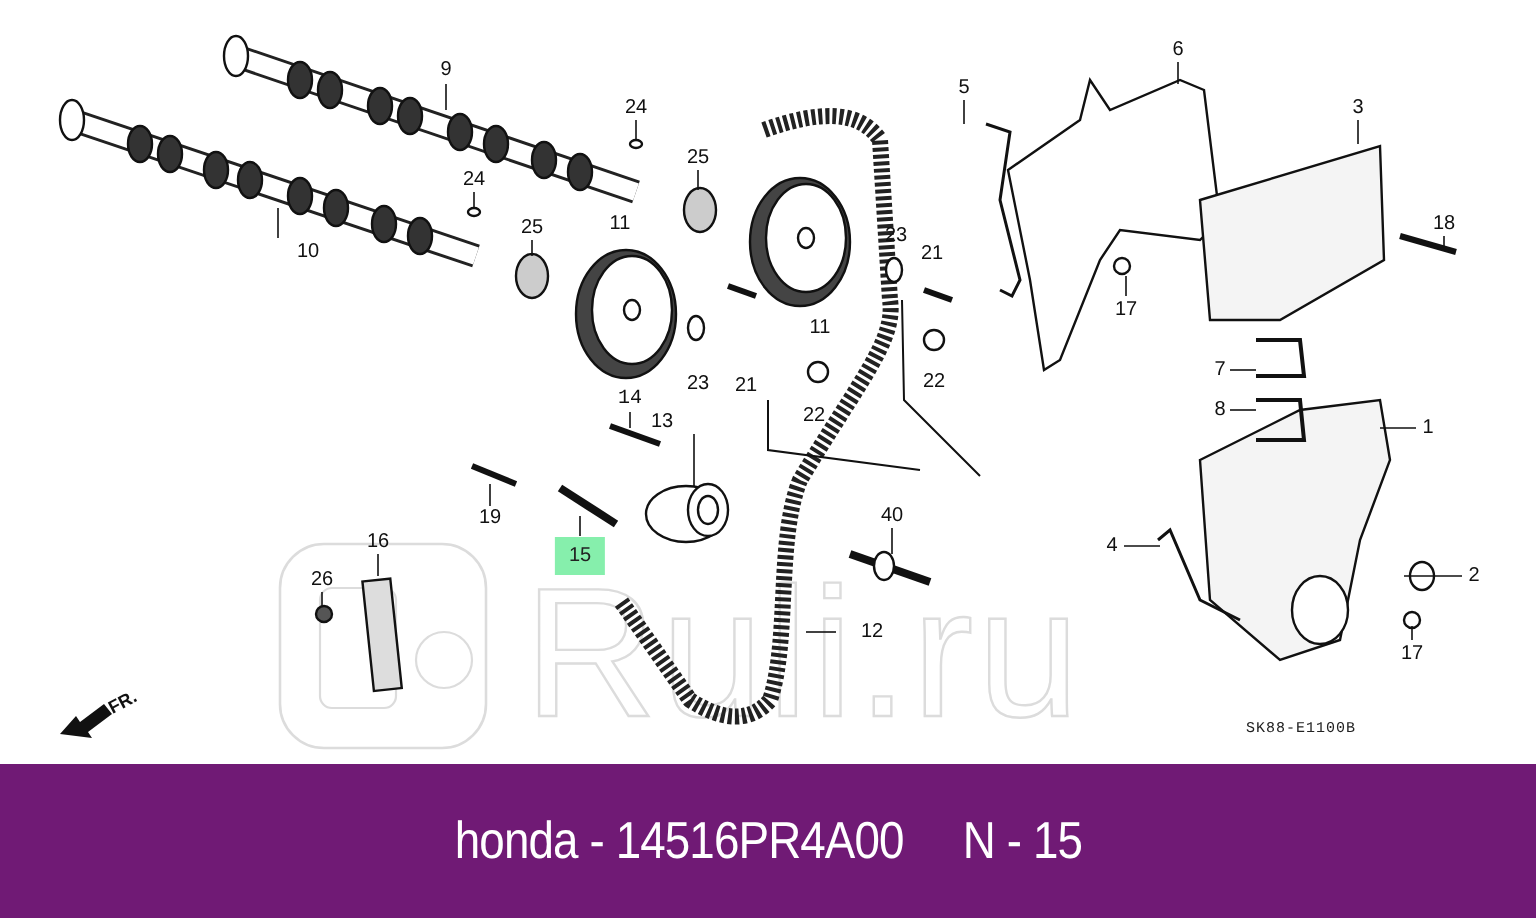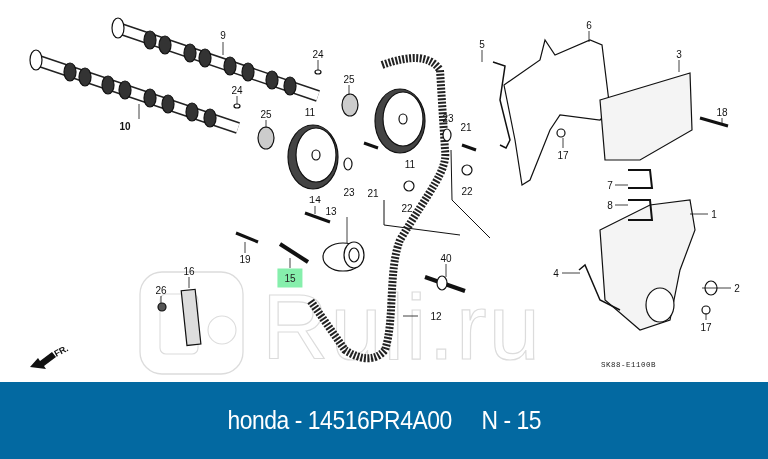--- a/index.html
+++ b/index.html
@@ -1,23 +1,23 @@
 <!DOCTYPE html>
 <html><head>
 <meta charset="utf-8">
 <style>
   html, body { margin:0; padding:0; }
   body { width:768px; height:459px; background:#ffffff; position:relative; overflow:hidden; font-family:"Liberation Sans", sans-serif; }
   #diagram { position:absolute; left:0; top:0; width:768px; height:382px; background:#fff; }
   #diagram svg { position:absolute; left:0; top:0; }
   .callout { position:absolute; font-family:"Liberation Sans", sans-serif; font-size:10px; color:#111; line-height:11px; transform:translate(-50%,-50%); white-space:nowrap; }
   .callout.hl { background:#86efac; color:#222; padding:4px 7px; font-size:10px; }
-  .code { position:absolute; font-family:"Liberation Mono", monospace; font-size:7.5px; color:#222; letter-spacing:0.5px; }
+  .code { position:absolute; font-family:"Liberation Mono", monospace; font-size:7.5px; color:#222; letter-spacing:0.5px;margin-left:22px; }
   .fr { position:absolute; font-family:"Liberation Sans", sans-serif; font-weight:bold; font-size:9px; color:#111; transform:rotate(-28deg); }
-  #footer { position:absolute; left:0; top:382px; width:768px; height:77px; background:#0369a1; display:flex; align-items:center; justify-content:center; }
+  #footer { position:absolute; left:0; top:382px; width:768px; height:77px; background:#701a75; display:flex; align-items:center; justify-content:center; }
   #footer-text { color:#ffffff; font-family:"Liberation Sans", sans-serif; font-size:26px; letter-spacing:-0.5px; transform:scaleX(0.88); white-space:pre; }
   .wm-text { position:absolute; font-family:"Liberation Sans", sans-serif; font-size:92px; color:transparent; -webkit-text-stroke:1.2px #dcdcdc; letter-spacing:2px; }
 </style>
 </head>
 <body>
 
 <div id="diagram">
 
   <svg width="768" height="382">
     <rect x="140" y="272" width="103" height="102" rx="22" fill="none" stroke="#dcdcdc" stroke-width="1.3"></rect>
@@ -160,21 +160,21 @@
   <div id="callouts">
       <div class="callout" style="left: 714px; top: 214px;">1</div>
       <div class="callout" style="left: 737px; top: 288px;">2</div>
       <div class="callout" style="left: 679px; top: 54px;">3</div>
       <div class="callout" style="left: 556px; top: 273px;">4</div>
       <div class="callout" style="left: 482px; top: 44px;">5</div>
       <div class="callout" style="left: 589px; top: 25px;">6</div>
       <div class="callout" style="left: 610px; top: 185px;">7</div>
       <div class="callout" style="left: 610px; top: 205px;">8</div>
       <div class="callout" style="left: 223px; top: 35px;">9</div>
-      <div class="callout" style="left: 125px; top: 126px; font-weight: bold;">10</div>
+      <div class="callout" style="left: 154px; top: 126px;">10</div>
       <div class="callout" style="left: 310px; top: 112px;">11</div>
       <div class="callout" style="left: 410px; top: 164px;">11</div>
       <div class="callout" style="left: 425px; top: 316px; padding-left: 22px;">12</div>
       <div class="callout" style="left: 331px; top: 211px;">13</div>
       <div class="callout" style="left: 315px; top: 200px; font-family: Liberation Mono, monospace;">14</div>
       <div class="callout hl" style="left: 290px; top: 278px;">15</div>
       <div class="callout" style="left: 189px; top: 271px;">16</div>
       <div class="callout" style="left: 563px; top: 155px;">17</div>
       <div class="callout" style="left: 706px; top: 327px;">17</div>
       <div class="callout" style="left: 722px; top: 112px;">18</div>

